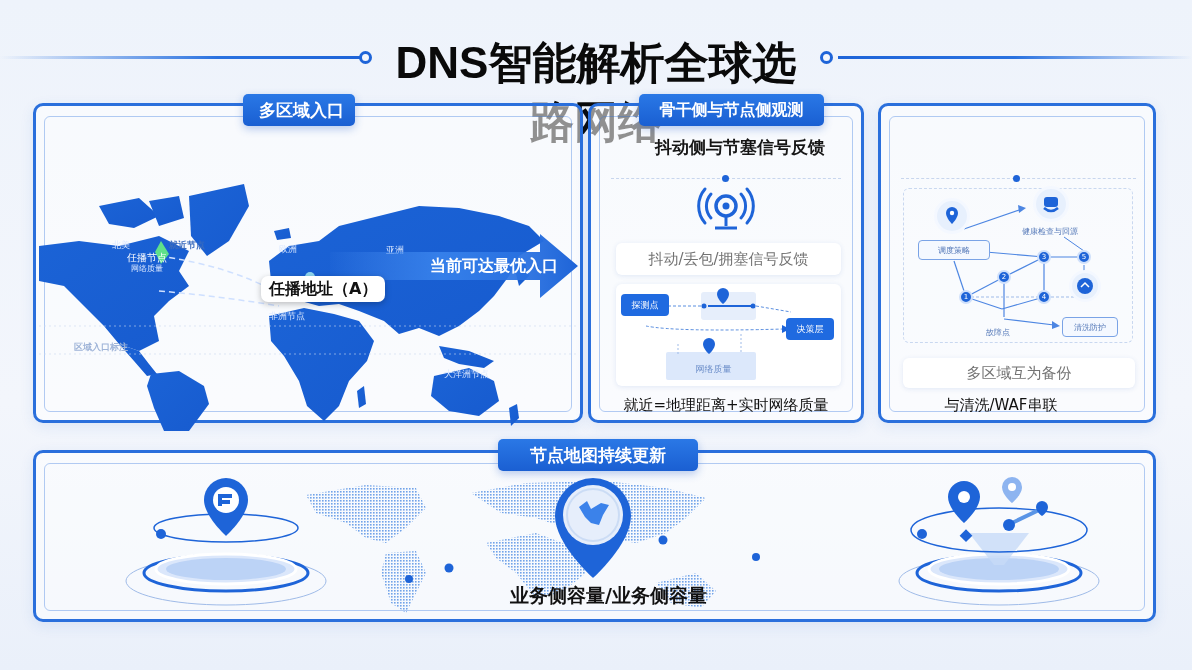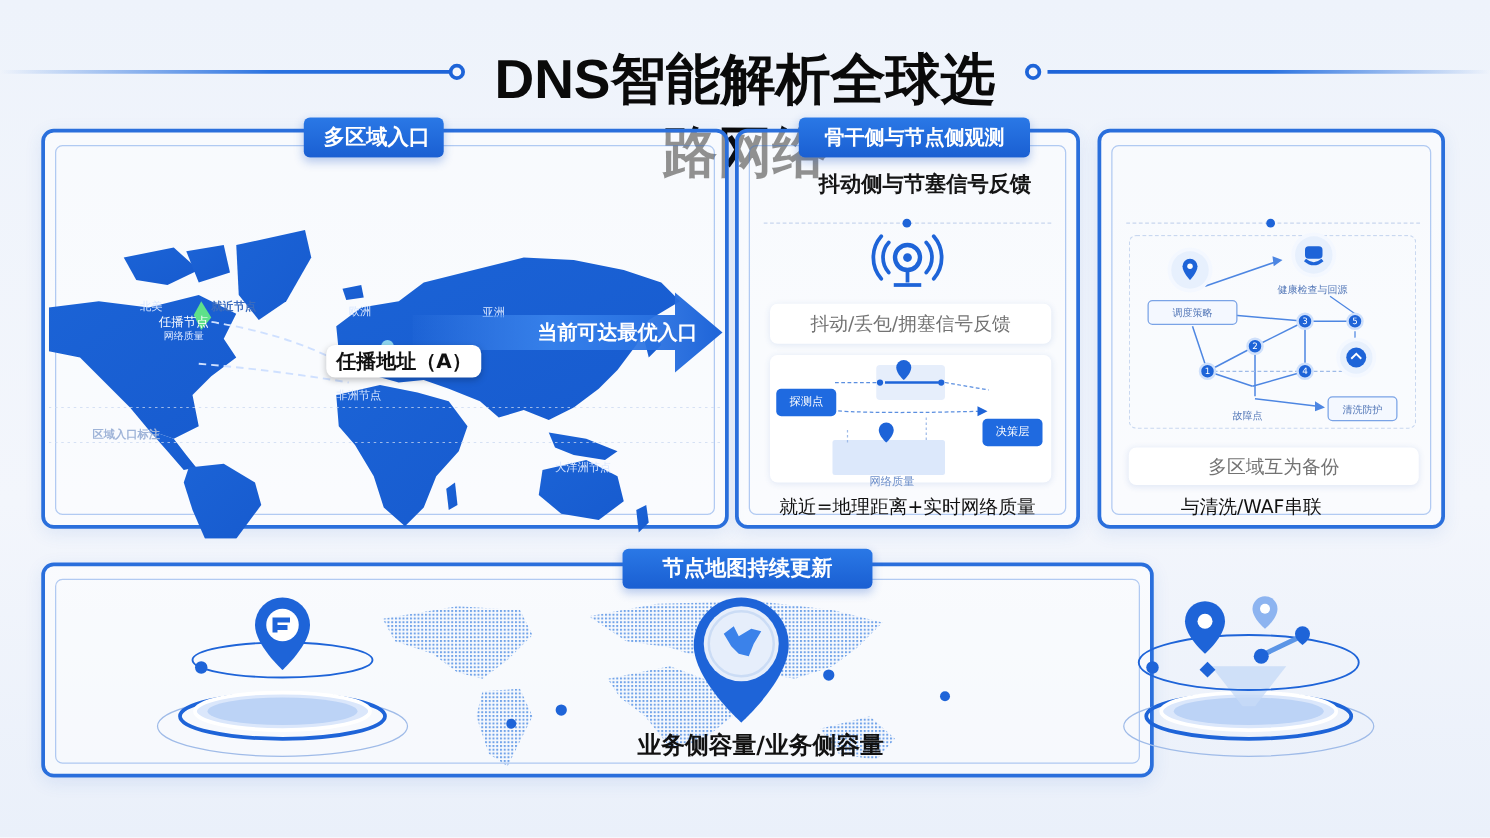--- a/index.html
+++ b/index.html
@@ -60,21 +60,21 @@
   .route-arrow-label { position: absolute; left: 430px; top: 256px; font-size: 16px; font-weight: bold; color: #fff; white-space: nowrap; }
 
   
   .card {
     position: absolute; background: #fff; border-radius: 6px;
     box-shadow: 0 1px 5px rgba(40,90,180,0.12);
   }
   .card-text { font-size: 16px; color: #737373; text-align: center; white-space: nowrap; }
   .flow-box {
     position: absolute; background: #1f6ae0; color: #fff; font-size: 9px; border-radius: 4px;
-    text-align: center; line-height: 22px; height: 22px; margin-top: 17px;
+    text-align: center; line-height: 22px; height: 22px;
   }
   .flow-box.light { background: #d8e6fb; color: #6d8fca; }
   .footnote { position: absolute; font-size: 16px; color: #111; text-align: center; white-space: nowrap; }
 
   
   .net-box {
     position: absolute; height: 20px; line-height: 20px; font-size: 8px; color: #5478b8; text-align: center;
     border: 1px solid #7aa3e6; border-radius: 4px; background: #f4f8ff;
   }
   .net-node { position: absolute; width: 14px; height: 14px; border-radius: 50%; background: #1e64d8; border: 2px solid #cfe0fb; color:#fff; font-size:7px; text-align:center; line-height:10px; }
@@ -263,21 +263,21 @@
     <div class="net-node" style="left:133px; top:101px;">4</div>
     <div class="net-node" style="left:173px; top:61px;">5</div>
   </div>
 
   <div class="card" style="left:22px; top:252px; width:232px; height:30px;">
     <div class="card-text" style="line-height:30px; font-size:15px;">多区域互为备份</div>
   </div>
   <div class="footnote" style="left:0; width:240px; top:290px; font-size:15px;">与清洗/WAF串联</div>
 </div>
 
-<div class="panel" style="left:33px; top:450px; width:890px; height:172px;">
+<div class="panel" style="left:33px; top:450px; width:1123px; height:172px;">
   <div class="panel-inner"></div>
 
   <svg class="abs" style="left:250px; top:20px;" width="640" height="145" viewBox="0 0 640 145">
     <defs>
       <pattern id="dots" width="3" height="3" patternUnits="userSpaceOnUse">
         <rect width="1.6" height="1.6" fill="#5b95e6"></rect>
       </pattern>
     </defs>
     <g fill="url(#dots)" opacity="0.85">
       <path d="M20,22 L80,12 L130,15 L140,35 L120,55 L100,70 L80,65 L60,50 L30,40 Z"></path>

